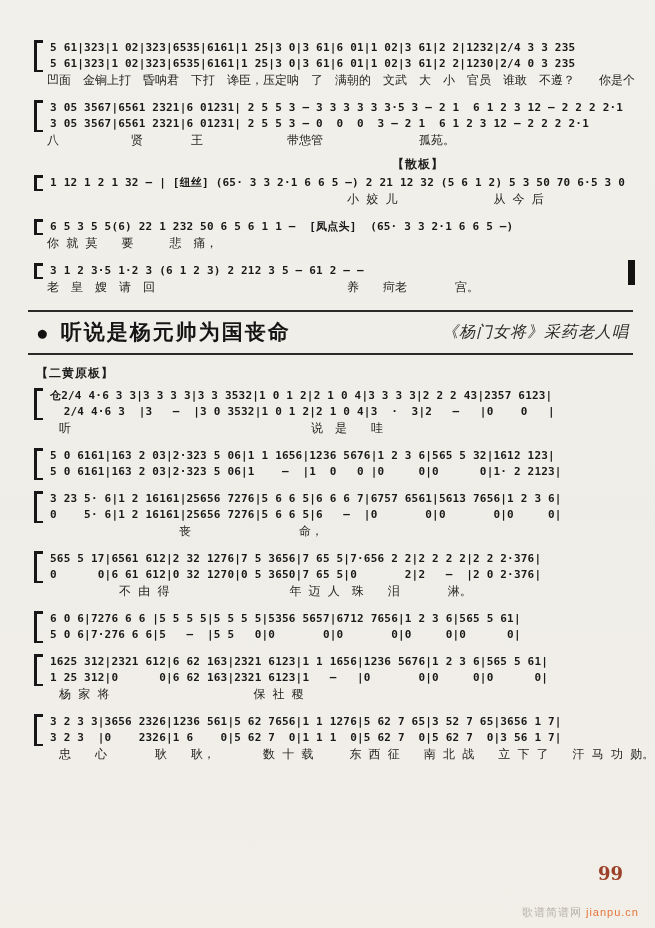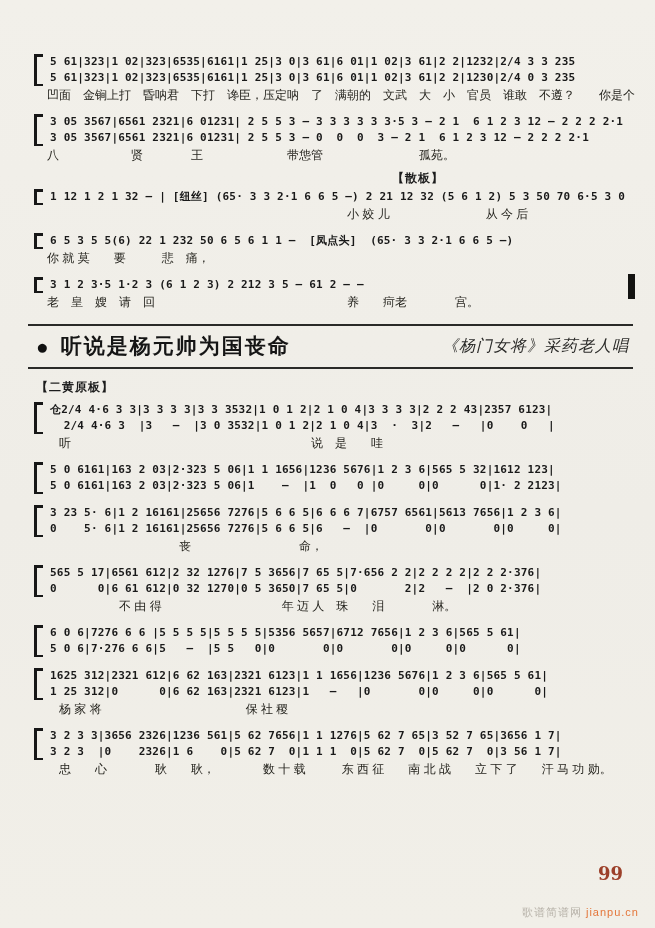--- a/index.html
+++ b/index.html
@@ -3,21 +3,21 @@
 <meta charset="utf-8">
 <style>
   html,body{margin:0;padding:0;background:#c9c7c2;}
   .page{
     position:relative;
     width:655px;height:928px;
     margin:0 auto;
     background:#f1efe9;
     background-image:linear-gradient(180deg,#f2f0ea 0%,#efede7 55%,#f1efe8 100%);
     box-sizing:border-box;
-    padding:54px 22px 0 34px;
+    padding:40px 22px 0 34px;
     overflow:hidden;
     font-family:"Liberation Sans",sans-serif;
     color:#1a1a1a;
   }
   .system{margin-bottom:11px;}
   .staves{display:flex;position:relative;}
   .bracket{
     width:6px;flex:0 0 6px;margin-right:7px;
     border-left:3px solid #171717;position:relative;align-self:stretch;
   }
@@ -26,21 +26,21 @@
   }
   .bracket::before{top:0;}
   .bracket::after{bottom:0;}
   .stack{flex:1;min-width:0;}
   .notation{
     font-family:"DejaVu Sans Mono",monospace;
     font-weight:bold;font-size:11px;line-height:16px;
     white-space:pre;color:#191919;letter-spacing:0.2px;
   }
   .lyrics{
-    font-family:Liberation Sans, sans-serif;
+    font-family:Liberation Mono, monospace;
     font-size:12px;line-height:16px;white-space:pre;color:#26251f;
     padding-left:13px;margin-top:1px;
   }
   .tempo-tag{
     font-weight:bold;font-size:12px;letter-spacing:1px;
     margin:2px 0 6px 2px;color:#1c1c1c;
   }
   .sanban{padding-left:358px;margin:-4px 0 2px 0;}
   .endbar{position:absolute;right:-2px;top:-3px;width:7px;height:25px;background:#131311;}
   .title-block{

